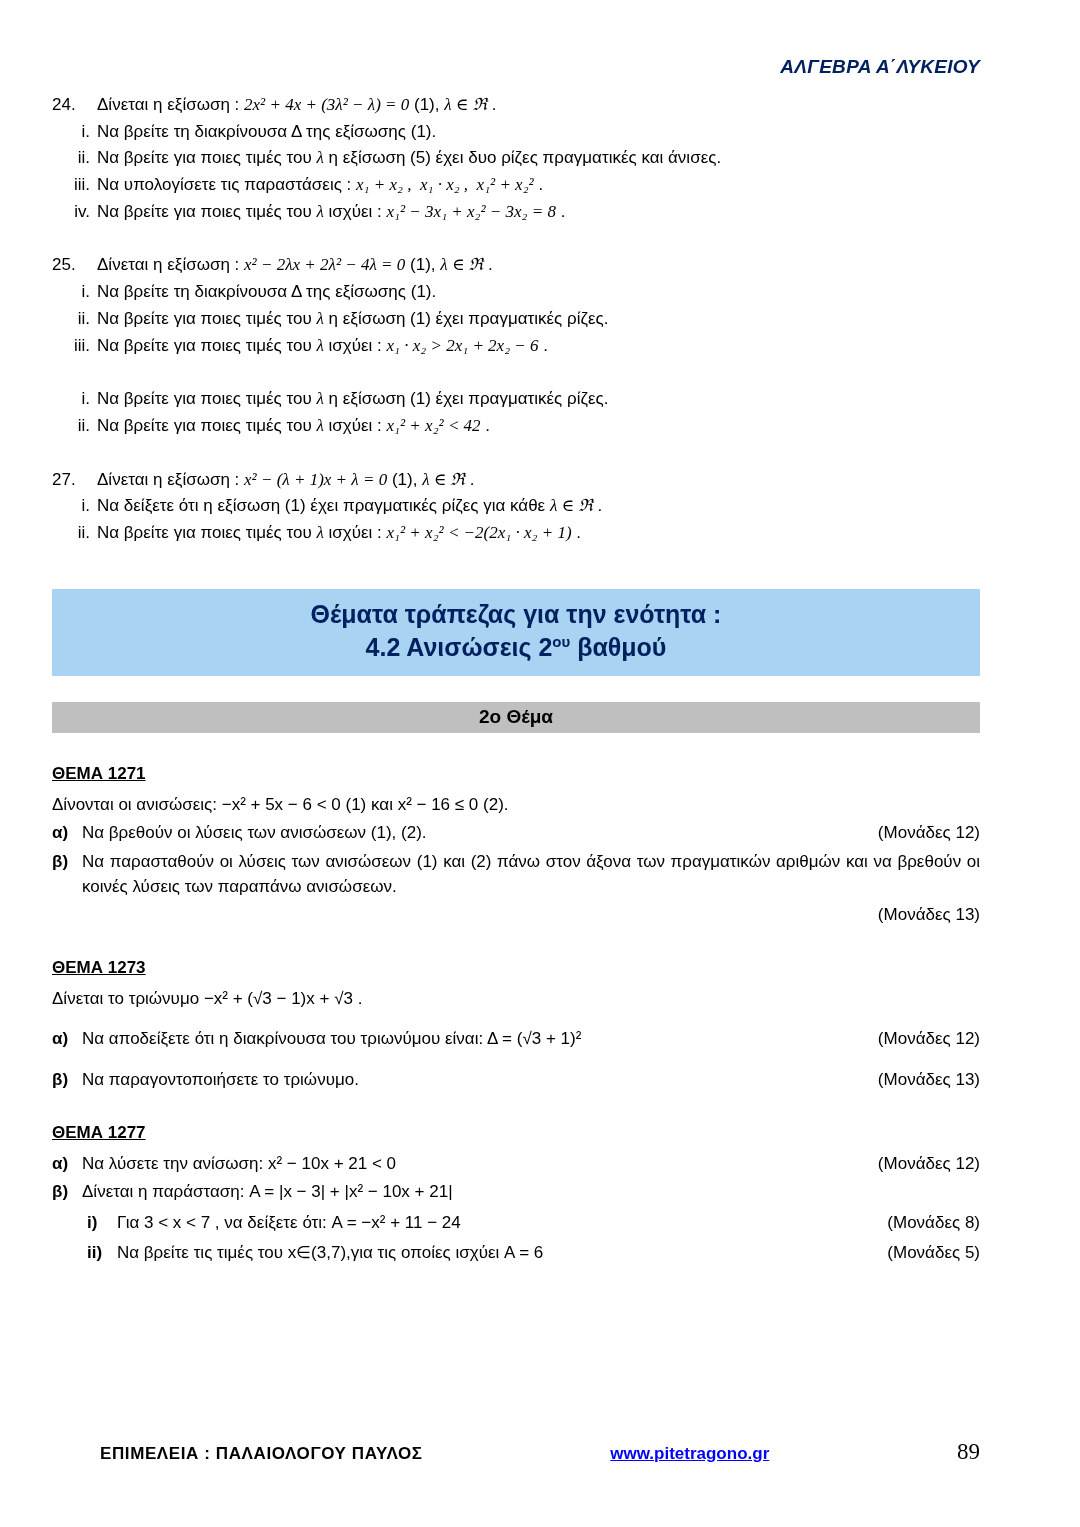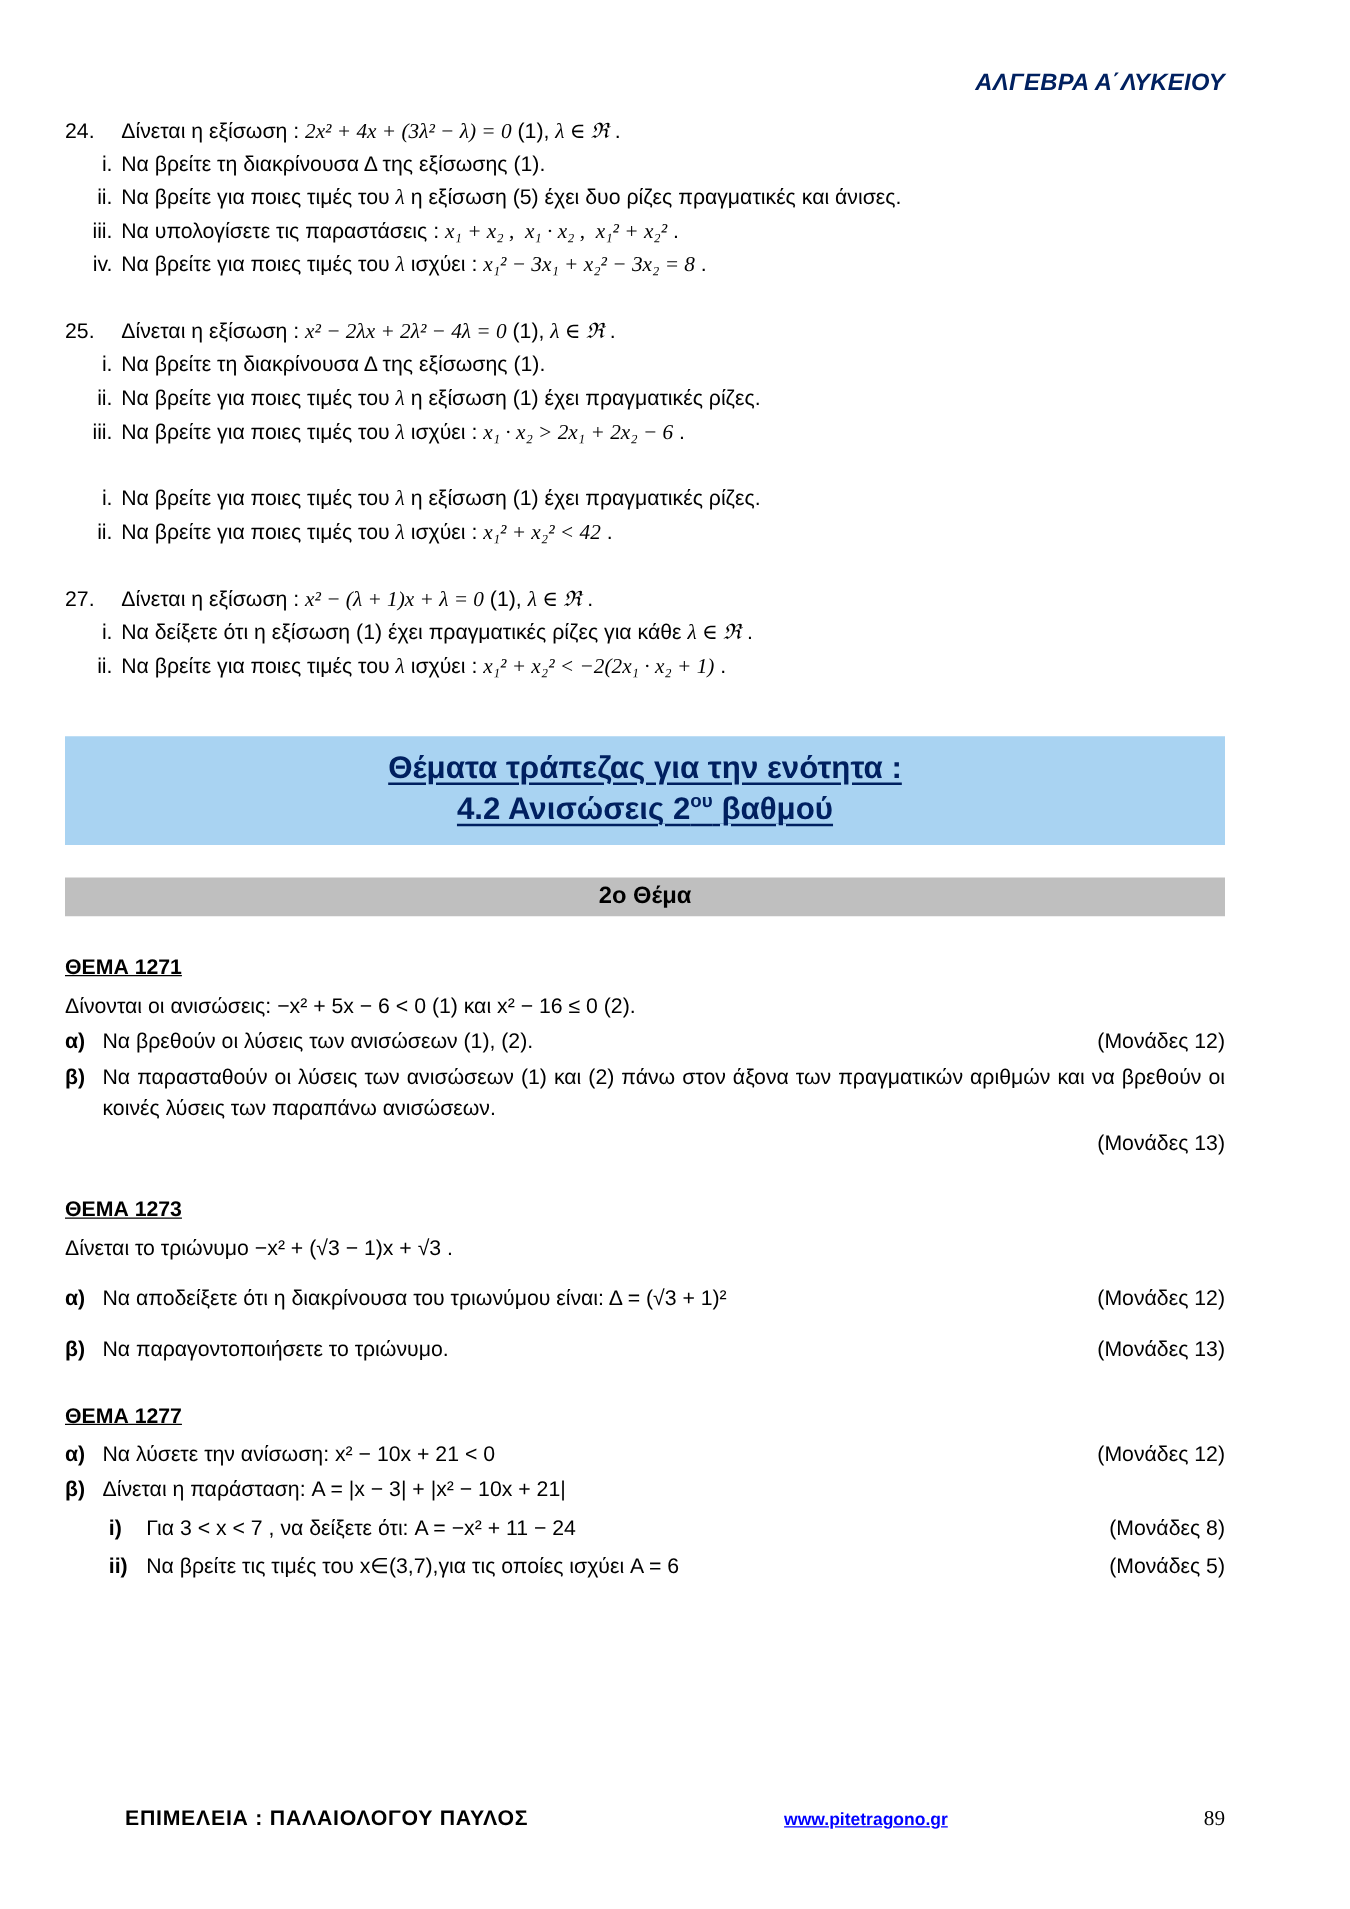--- a/index.html
+++ b/index.html
@@ -27,21 +27,21 @@
   .math{font-family:"Liberation Serif","DejaVu Serif",serif;font-style:italic;}
   .fm{font-family:"Liberation Sans","DejaVu Sans",sans-serif;}
 
   
   .banner{
     margin-top:42px;background:#A9D3F2;text-align:center;
     padding:9px 0 11px 0;
   }
   .banner-line{
     font-size:25px;font-weight:bold;color:#002060;
-    text-decoration:underline;text-underline-offset:4px;line-height:1.35;
+    text-underline-offset:4px;line-height:1.35;
   }
   .banner-line sup{font-size:60%;}
 
   
   .graybar{
     margin-top:26px;background:#BFBFBF;text-align:center;
     font-size:19px;font-weight:bold;padding:4px 0 5px 0;color:#000;
   }
 
   
@@ -60,23 +60,23 @@
 
   
   .footer{
     position:absolute;left:100px;right:100px;bottom:62px;
     display:flex;align-items:baseline;
   }
   .footer-editor{font-weight:bold;font-size:17px;letter-spacing:.6px;}
   .footer-center{flex:1;text-align:center;}
   .footer-link{
     color:#0000FF;font-weight:bold;text-decoration:underline;
-    font-size:14px;cursor:pointer;
-  }
-  .footer-page{font-family:"Liberation Serif","DejaVu Serif",serif;font-size:17px;}
+    font-size:17px;cursor:pointer;
+  }
+  .footer-page{font-family:"Liberation Serif","DejaVu Serif",serif;font-size:23px;}
 </style>
 </head>
 <body>
 
 <div class="page">
 
   <div class="doc-header">ΑΛΓΕΒΡΑ Α΄ΛΥΚΕΙΟΥ</div>
 
   <section class="exercise">
     <div class="ex-line">

